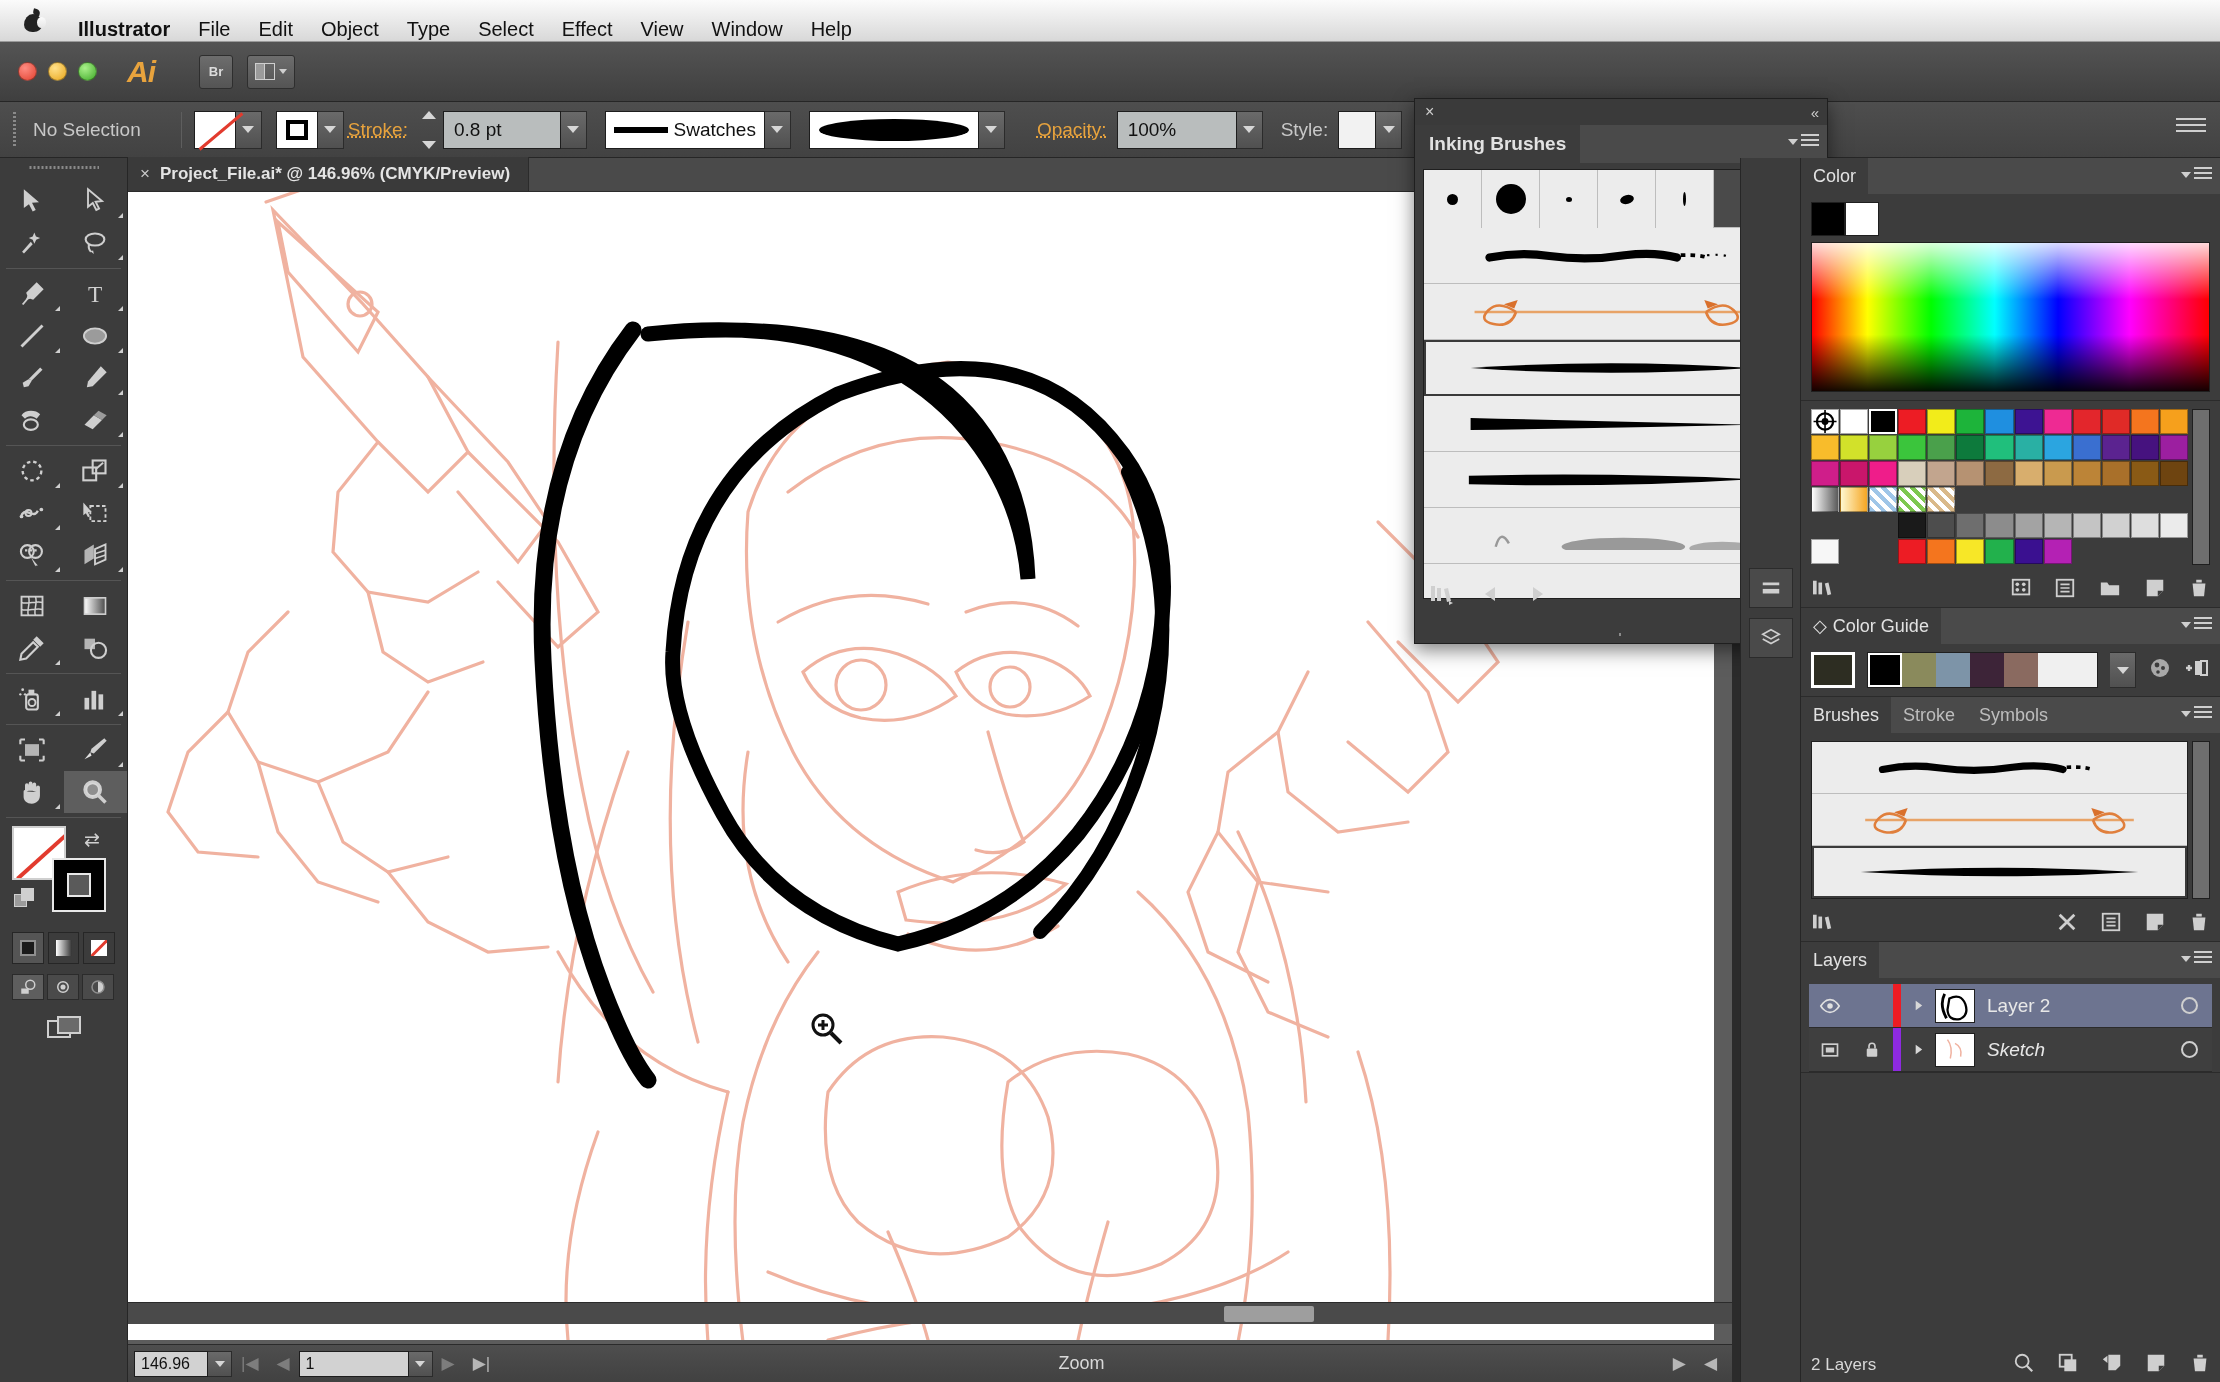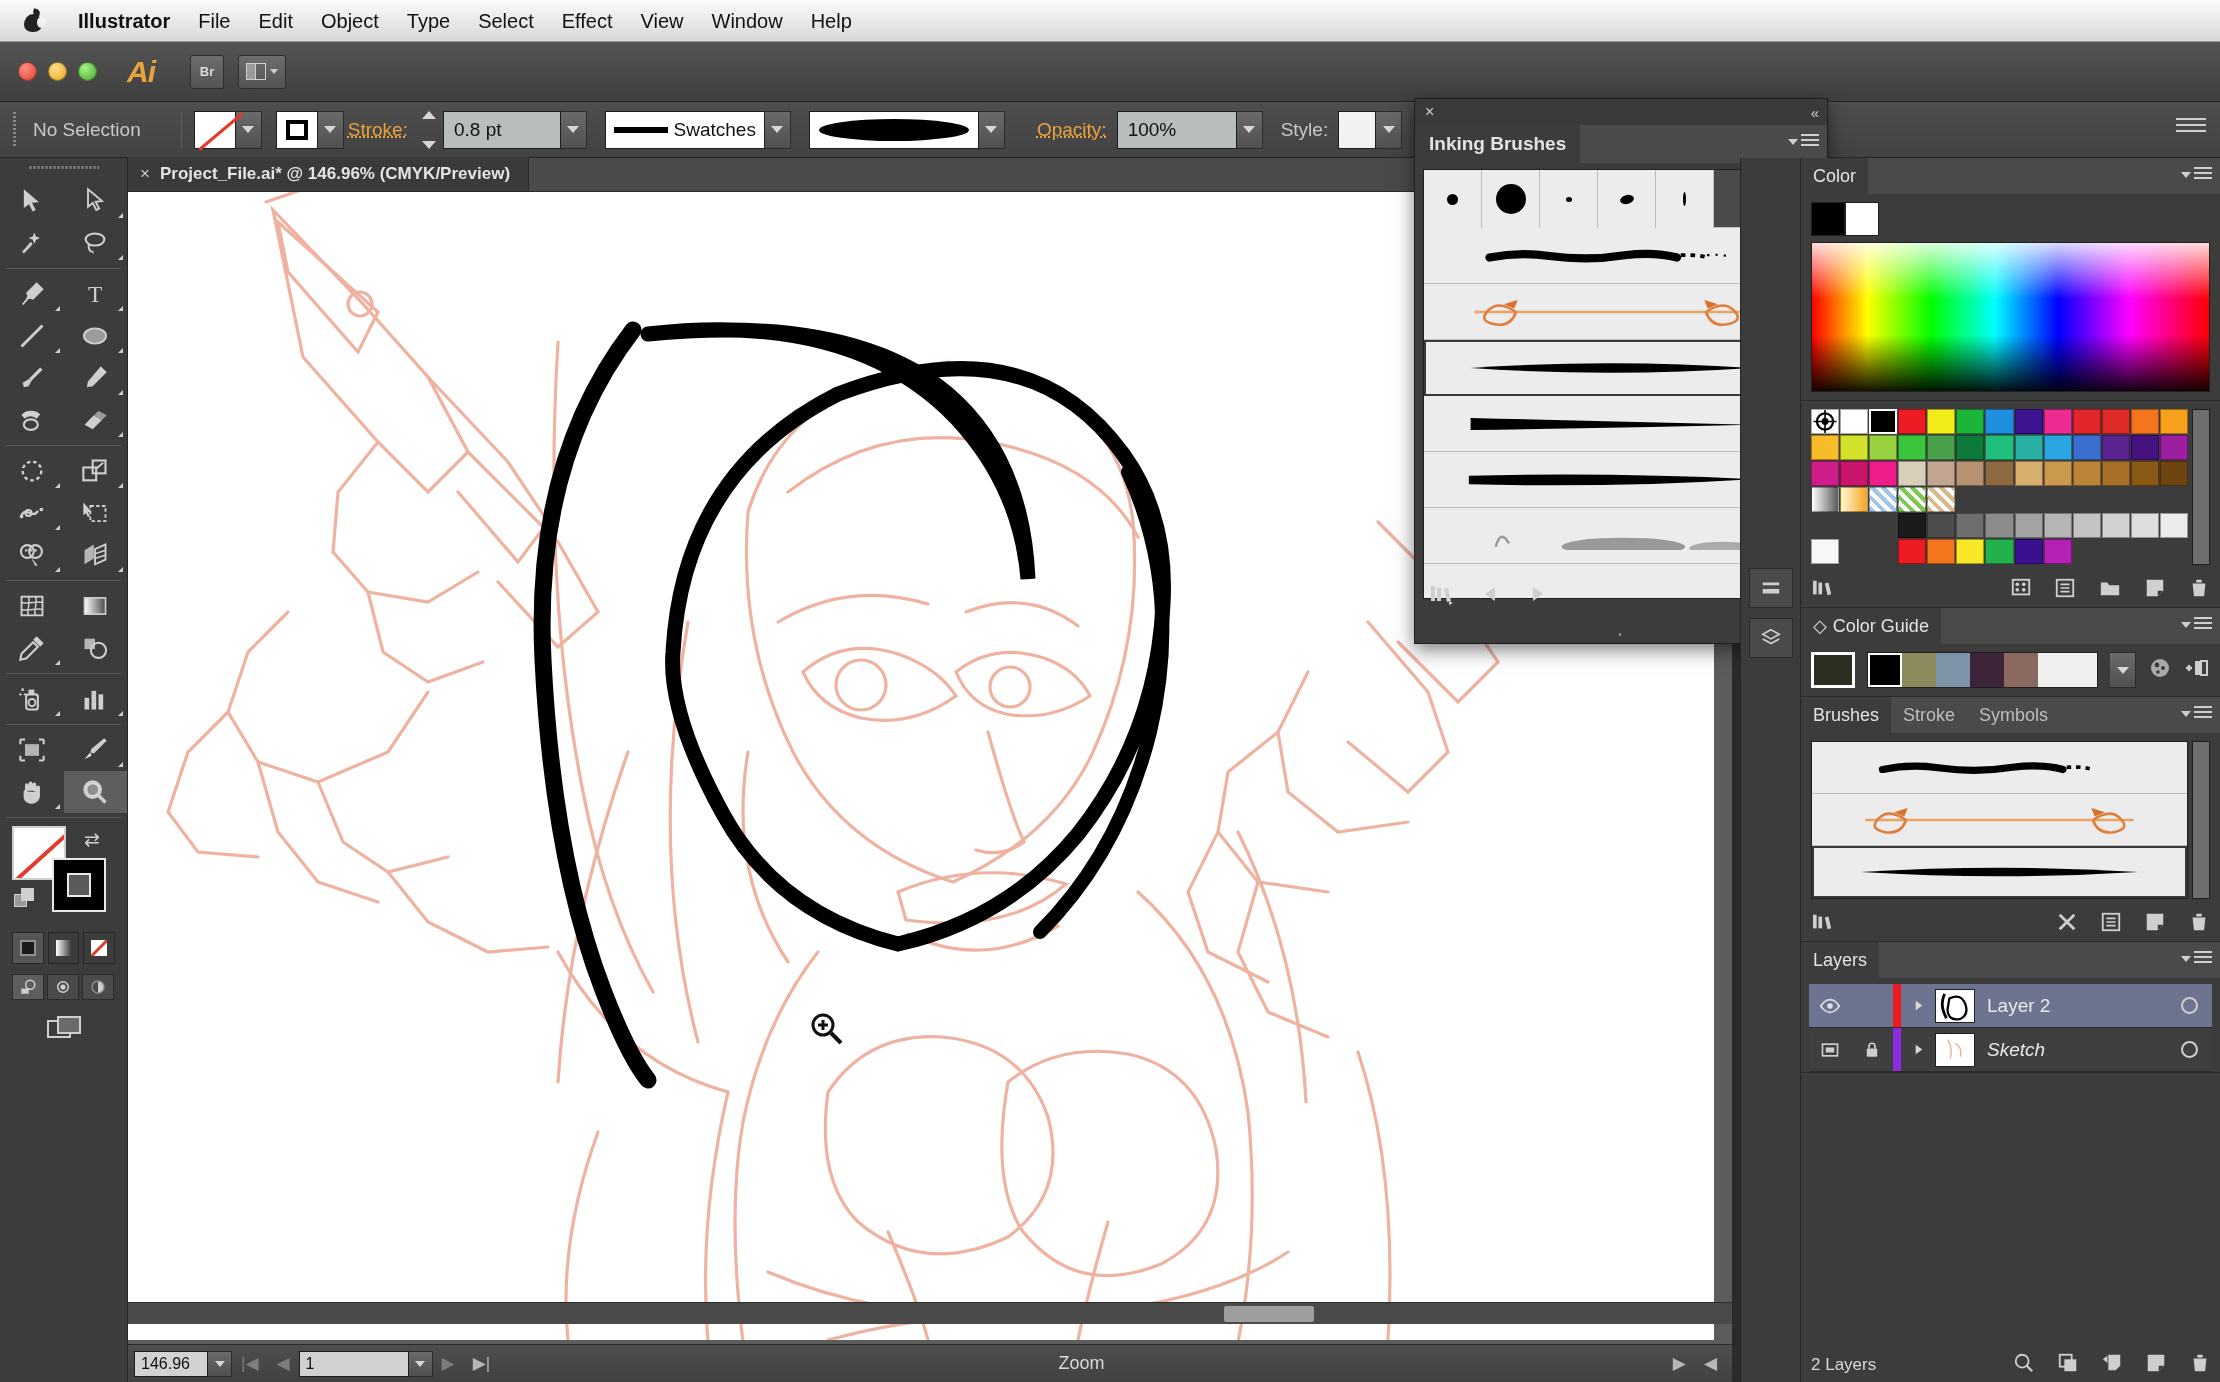--- a/index.html
+++ b/index.html
@@ -10,35 +10,35 @@
   #menubar { position:absolute; left:0; top:0; width:2220px; height:42px;
     background:linear-gradient(#fbfbfb,#d8d8d8); border-bottom:1px solid #9a9a9a;
     display:flex; align-items:center; padding-left:22px; }
   .apple-logo { width:22px; height:26px; margin-right:20px; position:relative; }
   .apple-logo .body { position:absolute; left:2px; top:6px; width:18px; height:18px;
     background:#222; border-radius:50% 50% 46% 46%/60% 60% 40% 40%; }
   .apple-logo .bite { position:absolute; left:15px; top:9px; width:9px; height:11px;
     background:linear-gradient(#fbfbfb,#e6e6e6); border-radius:50%; }
   .apple-logo .leaf { position:absolute; left:11px; top:1px; width:7px; height:7px;
     background:#222; border-radius:0 60% 0 60%; transform:rotate(15deg); }
-  .mi { font-size:20px; color:#111; padding:0 14px; height:42px; line-height:42px;
+  .mi { font-size:20px; color:#111; padding:8px 14px; height:42px; line-height:42px;
     white-space:nowrap; }
   .mi.app-name { font-weight:bold; }
 
   
   #appbar { position:absolute; left:0; top:42px; width:2220px; height:60px;
     background:linear-gradient(#545454,#3f3f3f); border-bottom:1px solid #262626;
     display:flex; align-items:center; padding-left:18px; }
   .traffic { display:flex; gap:11px; margin-right:30px; }
   .tl { width:19px; height:19px; border-radius:50%; border:1px solid rgba(0,0,0,.35); }
   .tl.r { background:radial-gradient(circle at 35% 30%,#ff8c82,#e0412f); }
   .tl.y { background:radial-gradient(circle at 35% 30%,#ffe08a,#e9a71c); }
   .tl.g { background:radial-gradient(circle at 35% 30%,#a9f08a,#3faa28); }
   .ai-logo { font-size:30px; font-weight:bold; font-style:italic; color:#e8a33d;
-    margin-right:35px; letter-spacing:-1px;text-align:right; }
+    margin-right:44px; letter-spacing:-1px;text-align:right; }
   .chip { background:linear-gradient(#6d6d6d,#545454); border:1px solid #2e2e2e;
     border-radius:3px; height:34px; display:flex; align-items:center; justify-content:center;
     padding:0 7px; color:#dcdcdc; font-size:13px; margin-right:14px; }
   .chip.br { width:34px; font-weight:bold; }
   .chip.arrange { width:48px; }
   .arr-ico { width:22px; height:17px; border:1.5px solid #cfcfcf; display:flex; }
   .arr-ico i { display:block; width:50%; height:100%; border-right:1.5px solid #cfcfcf;
     background:#9b9b9b; }
   .caret { width:0;height:0;border-left:4px solid transparent;border-right:4px solid transparent;
     border-top:5px solid #cfcfcf; margin-left:4px; }

